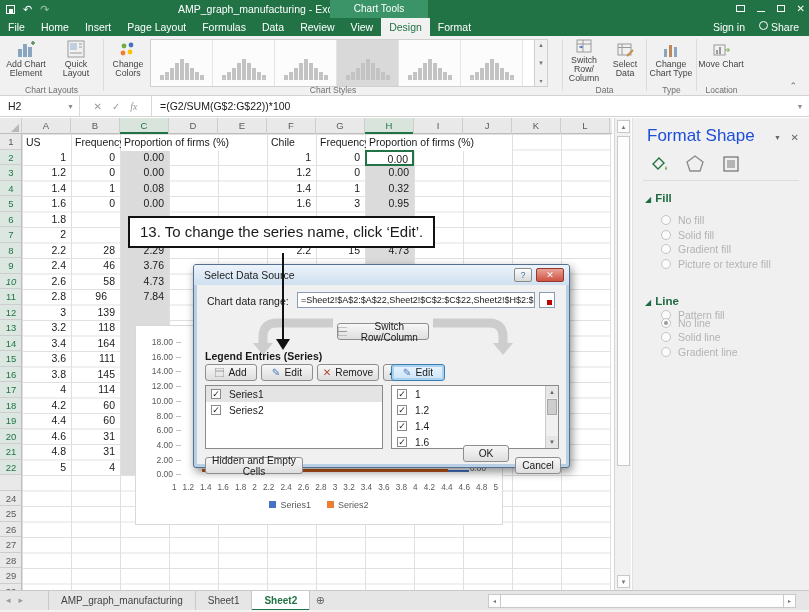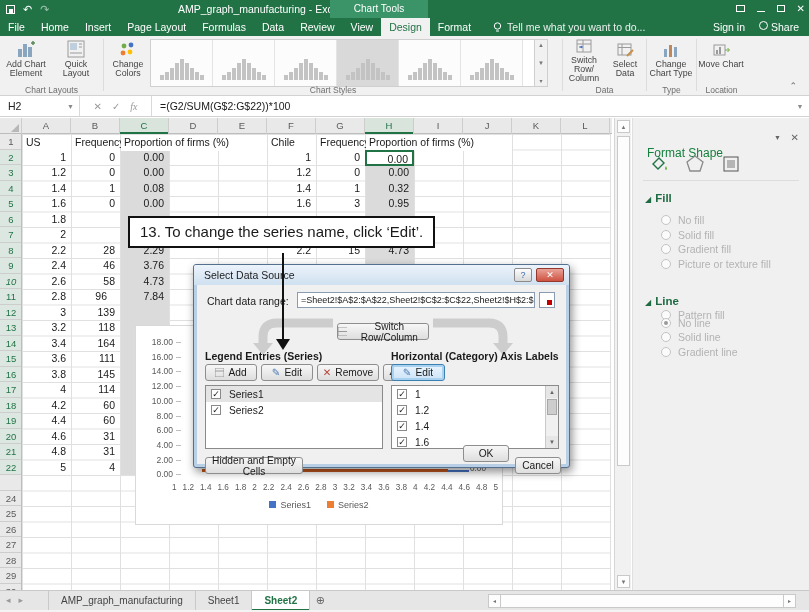--- a/index.html
+++ b/index.html
@@ -107,21 +107,21 @@
   .callout { position:absolute; left:128px; top:216px; z-index:40; background:#fff; border:2px solid #111; padding:5px 10px 6px 10px; font-size:15px; color:#1a1a1a; white-space:nowrap; }
   .arrow-line { position:absolute; left:282px; top:253px; width:2px; height:86px; background:#111; z-index:41; }
   .arrow-head { position:absolute; left:276px; top:339px; width:0; height:0; border-left:7px solid transparent; border-right:7px solid transparent; border-top:11px solid #111; z-index:41; }
 
   
   .vscroll { position:absolute; left:614px; top:118px; width:17px; height:472px; background:#f1f1f1; border-left:1px solid #d6d6d6; z-index:6; }
   .vs-btn { position:absolute; left:2px; width:13px; height:13px; background:#fdfdfd; border:1px solid #c9c9c9; color:#777; font-size:6px; text-align:center; line-height:12px; }
   .vs-thumb { position:absolute; left:2px; top:18px; width:13px; height:330px; background:#fdfdfd; border:1px solid #c9c9c9; }
 
   .pane { position:absolute; left:632px; top:118px; width:177px; height:472px; background:#f0f0f0; border-left:1px solid #e0e0e0; z-index:6; }
-  .pane-title { position:absolute; left:14px; top:28px; font-size:12px; color:#15803d; }
+  .pane-title { position:absolute; left:14px; top:8px; font-size:17px; color:#1d4ed8; }
   .pane-close { position:absolute; right:10px; top:14px; color:#666; font-size:10px; }
   .pane-dd { position:absolute; right:28px; top:16px; color:#666; font-size:7px; }
   .pane-icons { position:absolute; left:14px; top:36px; display:flex; gap:16px; align-items:center; }
   .pane-sep { position:absolute; left:10px; right:10px; top:62px; height:1px; background:#dcdcdc; }
   .pane-sec { position:absolute; left:12px; font-size:11.5px; font-weight:bold; color:#1e6b43; }
   .pane-opt { position:absolute; left:28px; display:flex; align-items:center; gap:7px; font-size:10.5px; color:#b3b3b3; }
   .radio { width:10px; height:10px; border:1px solid #c4c4c4; border-radius:50%; background:#fbfbfb; position:relative; flex:0 0 auto; }
   .radio.on::after { content:""; position:absolute; left:2px; top:2px; width:4px; height:4px; border-radius:50%; background:#9a9a9a; }
   .sec-arrow { font-size:8px; color:#1e6b43; margin-right:4px; }
 
@@ -167,27 +167,20 @@
         <span class="mtab">Home</span>
         <span class="mtab">Insert</span>
         <span class="mtab">Page Layout</span>
         <span class="mtab">Formulas</span>
         <span class="mtab">Data</span>
         <span class="mtab">Review</span>
         <span class="mtab">View</span>
         <span class="mtab active">Design</span>
         <span class="mtab">Format</span>
       </span>
-    <span class="tellme">
-      <svg width="9" height="11" viewBox="0 0 9 11">
-          <circle cx="4.5" cy="4" r="3.2" fill="none" stroke="#fff"></circle>
-          <line x1="3" y1="9" x2="6" y2="9" stroke="#fff"></line>
-        </svg>
-      <span>Tell me what you want to do...</span>
-    </span>
     <span class="spacer"></span>
     <span class="account">
       <span>Sign in</span>
       <span><span class="person-icon"></span> <span>Share</span></span>
     </span>
   </div>
 
   <div class="ribbon">
     <div class="rgroup" style="left:0;width:103px">
       <div class="bigbtn" style="left:2px">
@@ -640,21 +633,20 @@
       </svg>
       <div class="win-btn" style="left:140px;top:38px;width:92px;height:17px">
         <svg width="10" height="9">
             <rect x="0" y="0" width="10" height="9" fill="none" stroke="#9a9a9a"></rect>
             <line x1="0" y1="4.5" x2="10" y2="4.5" stroke="#9a9a9a"></line>
           </svg>
         <span style="font-size:10px">Switch Row/Column</span>
       </div>
 
       <span class="dlg-label bold" style="left:8px;top:65px">Legend Entries (Series)</span>
-      <span class="dlg-label bold" style="left:194px;top:65px">Horizontal (Category) Axis Labels</span>
 
       <div class="win-btn" style="left:8px;top:79px;width:52px;height:17px">
         <svg width="9" height="9">
             <rect x="0" y="0" width="9" height="9" fill="none" stroke="#9a9a9a"></rect>
             <line x1="0" y1="3" x2="9" y2="3" stroke="#9a9a9a"></line>
           </svg>
         <span>Add</span>
       </div>
       <div class="win-btn" style="left:64px;top:79px;width:52px;height:17px">
         <span style="color:#4a7ab5">✎</span>

